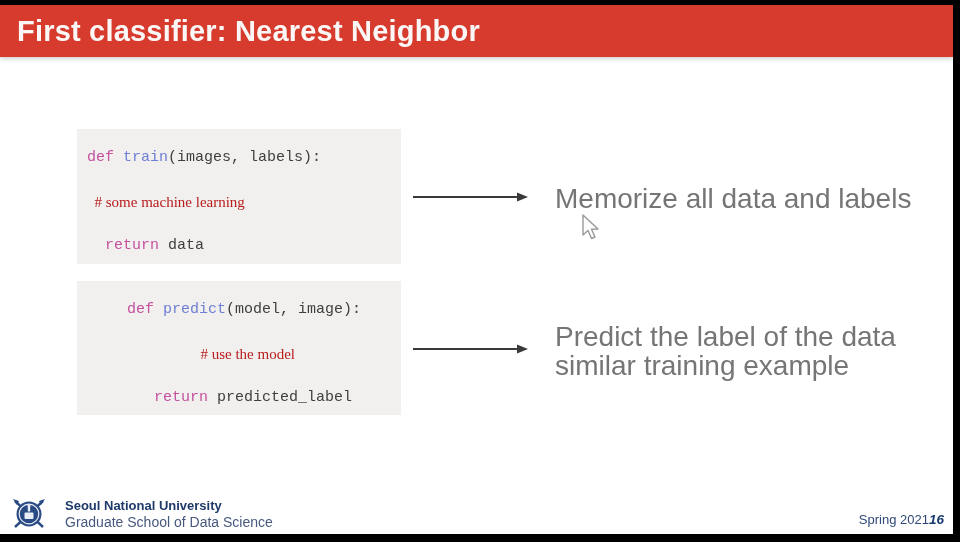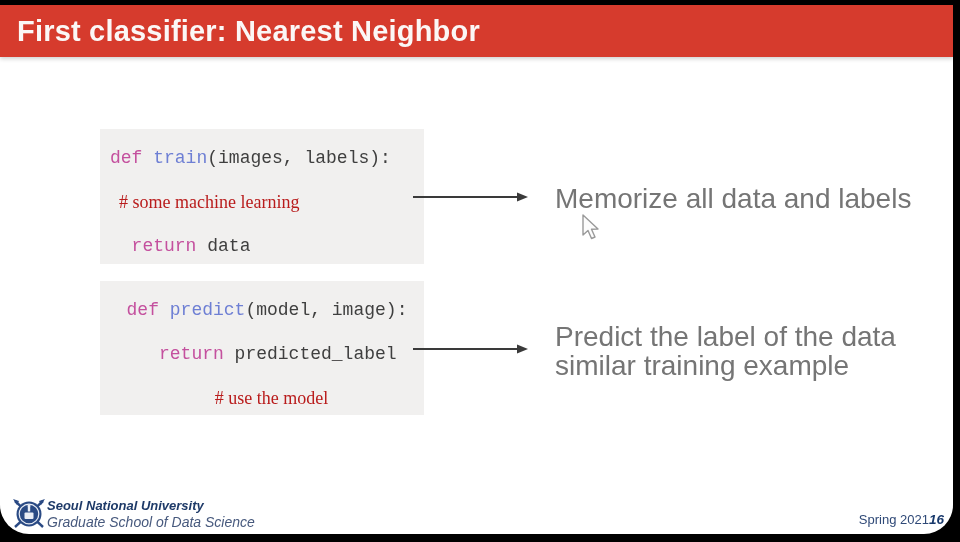--- a/index.html
+++ b/index.html
@@ -9,21 +9,20 @@
     height: 542px;
     background: #000;
     overflow: hidden;
     font-family: "Liberation Sans", sans-serif;
   }
   .slide {
     position: absolute;
     left: 0; top: 5px;
     width: 953px; height: 529px;
     background: #ffffff;
-    border-radius: 29px;
   }
   
   .titlebar {
     position: absolute;
     left: 0; top: 0;
     width: 100%; height: 52px;
     background: #d63b2d;
     box-shadow: 0 2px 4px rgba(0,0,0,0.18);
     display: flex;
     align-items: center;
@@ -31,27 +30,27 @@
   .titlebar h1 {
     margin: 0 0 0 17px;
     font-size: 29px;
     font-weight: bold;
     letter-spacing: 0.2px;
     color: #fbf7f6;
   }
   
   .code-block {
     position: absolute;
-    left: 100px;
+    left: 77px;
     width: 324px;
     background: #f1f0ef;
     box-sizing: border-box;
     padding: 7px 0 0 10px;
     font-family: "Liberation Mono", monospace;
-    font-size: 18px;
+    font-size: 15px;
     color: #3f3f3f;
   }
   .block-train   { top: 124px; height: 135px; }
   .block-predict { top: 276px; height: 134px; text-align: center; }
   .codeline {
     white-space: pre;
     height: 44px;
     line-height: 44px;
   }
   .kw  { color: #c4509e; }
@@ -75,21 +74,21 @@
   .ann2 span { display: block; }
   .cursor { position: absolute; left: 581px; top: 209px; width: 20px; height: 28px; }
   
   .footer-left {
     position: absolute;
     left: 11px; top: 491px;
     display: flex;
     align-items: center;
   }
   .snu-logo { width: 36px; height: 36px; }
-  .footer-text { margin-left: 0; font-style: italic; }
+  .footer-text { margin-left: 18px; }
   .uni-name {
     font-size: 13px; font-weight: bold;
     color: #1e3a68; line-height: 16px;
   }
   .school-name {
     font-size: 14px;
     color: #47597d; line-height: 16px;
   }
   .footer-right {
     position: absolute;
@@ -112,22 +111,22 @@
     </header>
 
     <div class="code-block block-train">
       <div class="codeline"><span class="kw">def </span><span class="fn">train</span><span>(images, labels):</span></div>
       <div class="codeline"><span class="cm">  # some machine learning</span></div>
       <div class="codeline"><span>  </span><span class="kw">return</span><span> data</span></div>
     </div>
 
     <div class="code-block block-predict">
       <div class="codeline"><span class="kw">def </span><span class="fn">predict</span><span>(model, image):</span></div>
+      <div class="codeline"><span class="cm">  # use the model</span></div>
       <div class="codeline"><span>  </span><span class="kw">return</span><span> predicted_label</span></div>
-      <div class="codeline"><span class="cm">  # use the model</span></div>
     </div>
 
     <svg class="arrow arrow1" viewBox="0 0 116 12">
       <line x1="0" y1="6" x2="104" y2="6" stroke="#3a3a3a" stroke-width="2"></line>
       <polygon points="104,1.5 115,6 104,10.5" fill="#3a3a3a"></polygon>
     </svg>
     <svg class="arrow arrow2" viewBox="0 0 116 12">
       <line x1="0" y1="6" x2="104" y2="6" stroke="#3a3a3a" stroke-width="2"></line>
       <polygon points="104,1.5 115,6 104,10.5" fill="#3a3a3a"></polygon>
     </svg>

